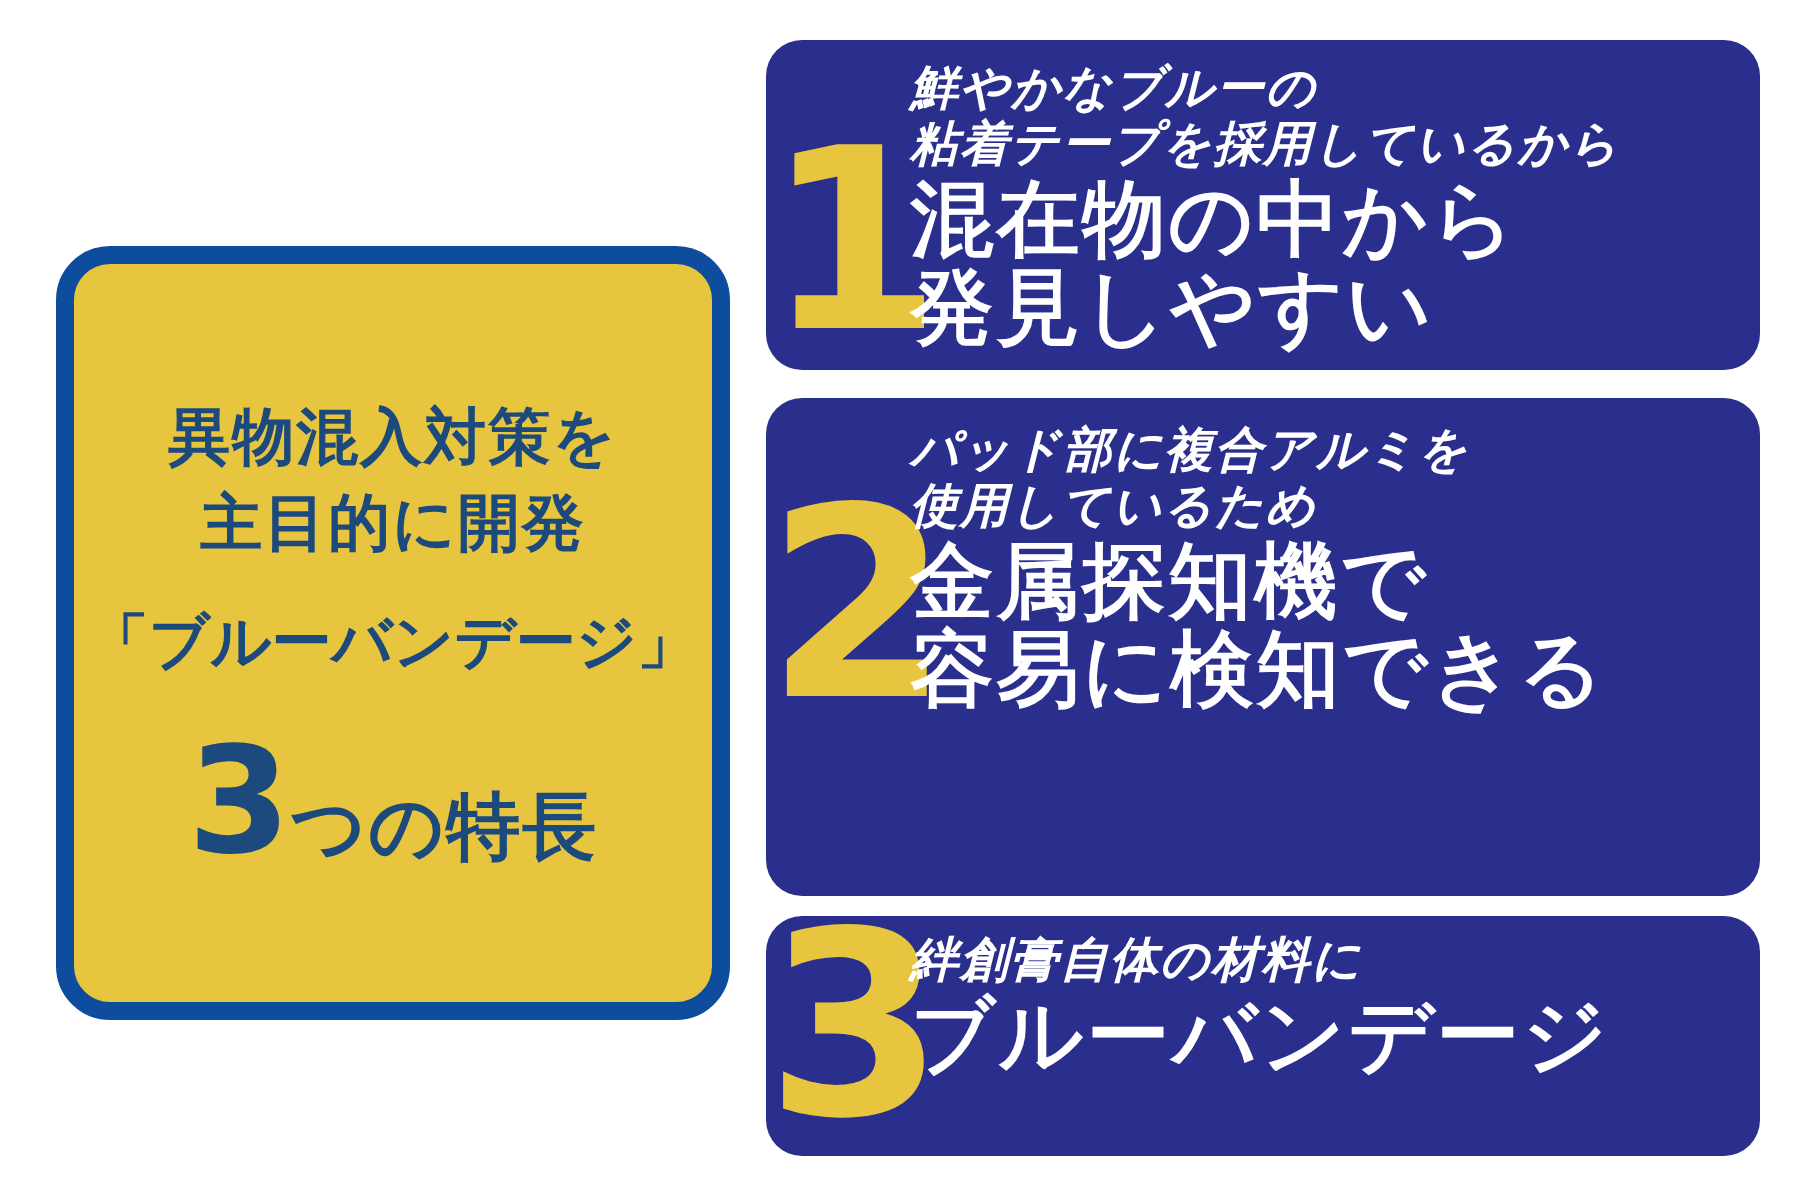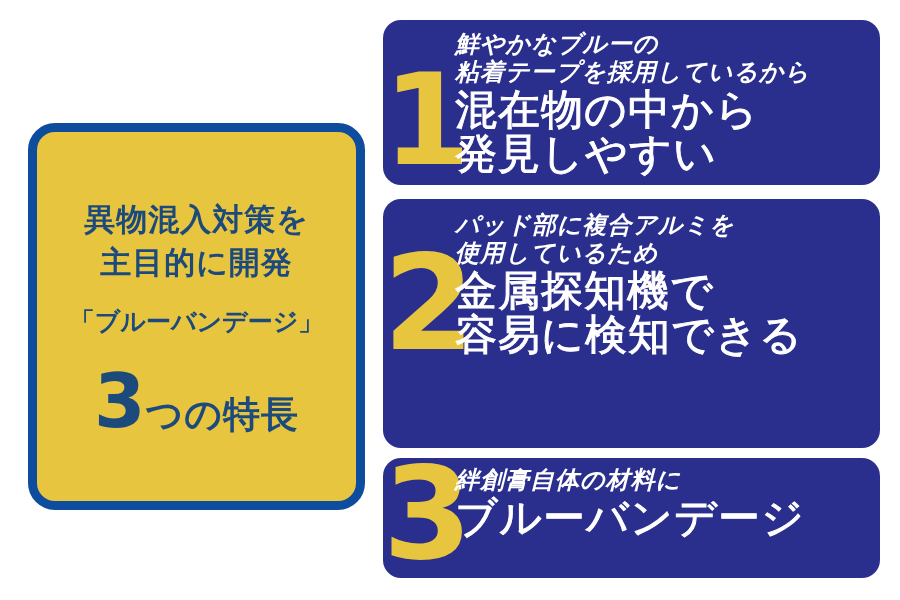--- a/index.html
+++ b/index.html
@@ -25,21 +25,21 @@
     border-radius:27px;
     color:var(--left_text_navy);
   }
   .lp-head{
     position:absolute;top:66px;left:0;right:0;
     text-align:center;font-size:31px;line-height:43px;font-weight:bold;
     letter-spacing:1px;white-space:nowrap;
   }
   .lp-product{
     position:absolute;top:172px;left:0;right:0;
-    text-align:center;font-size:25px;line-height:36px;font-weight:bold;
+    text-align:center;font-size:30px;line-height:36px;font-weight:bold;
     white-space:nowrap;
   }
   .lp-count{
     position:absolute;top:232px;left:0;right:0;
     display:flex;justify-content:center;align-items:baseline;
     white-space:nowrap;
   }
   .lp-count-num{font-size:74px;line-height:1;font-weight:bold;}
   .lp-count-label{font-size:37px;line-height:1;font-weight:bold;letter-spacing:1px;}
   

